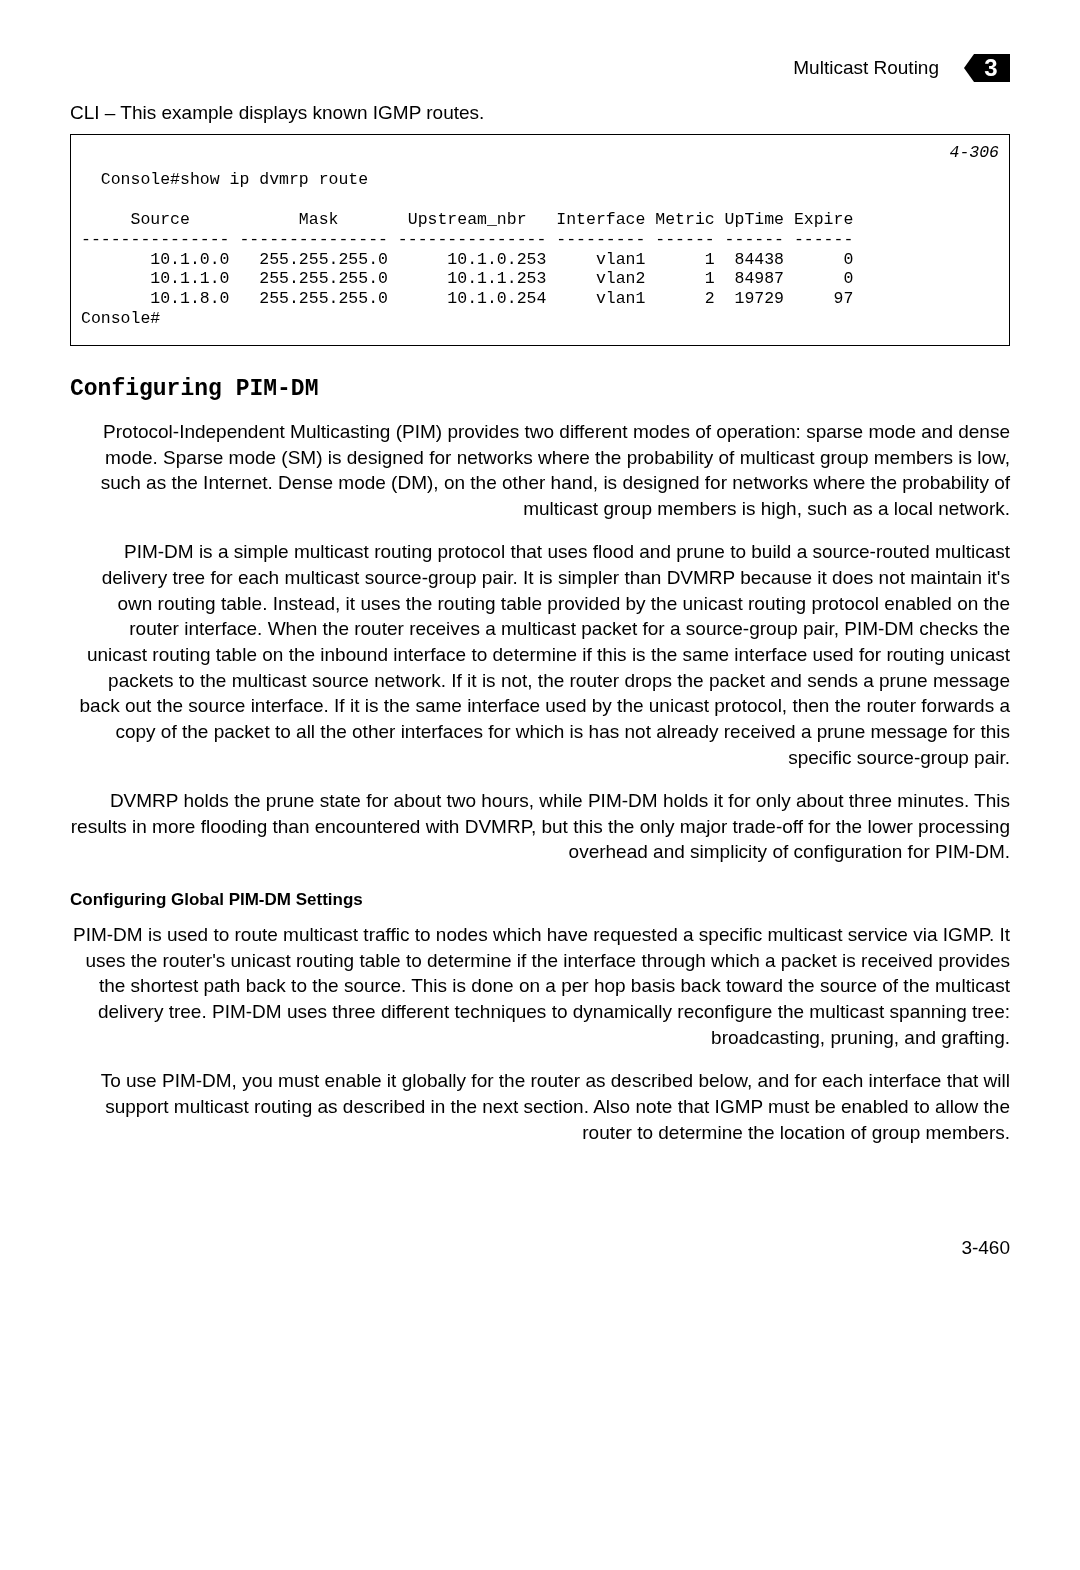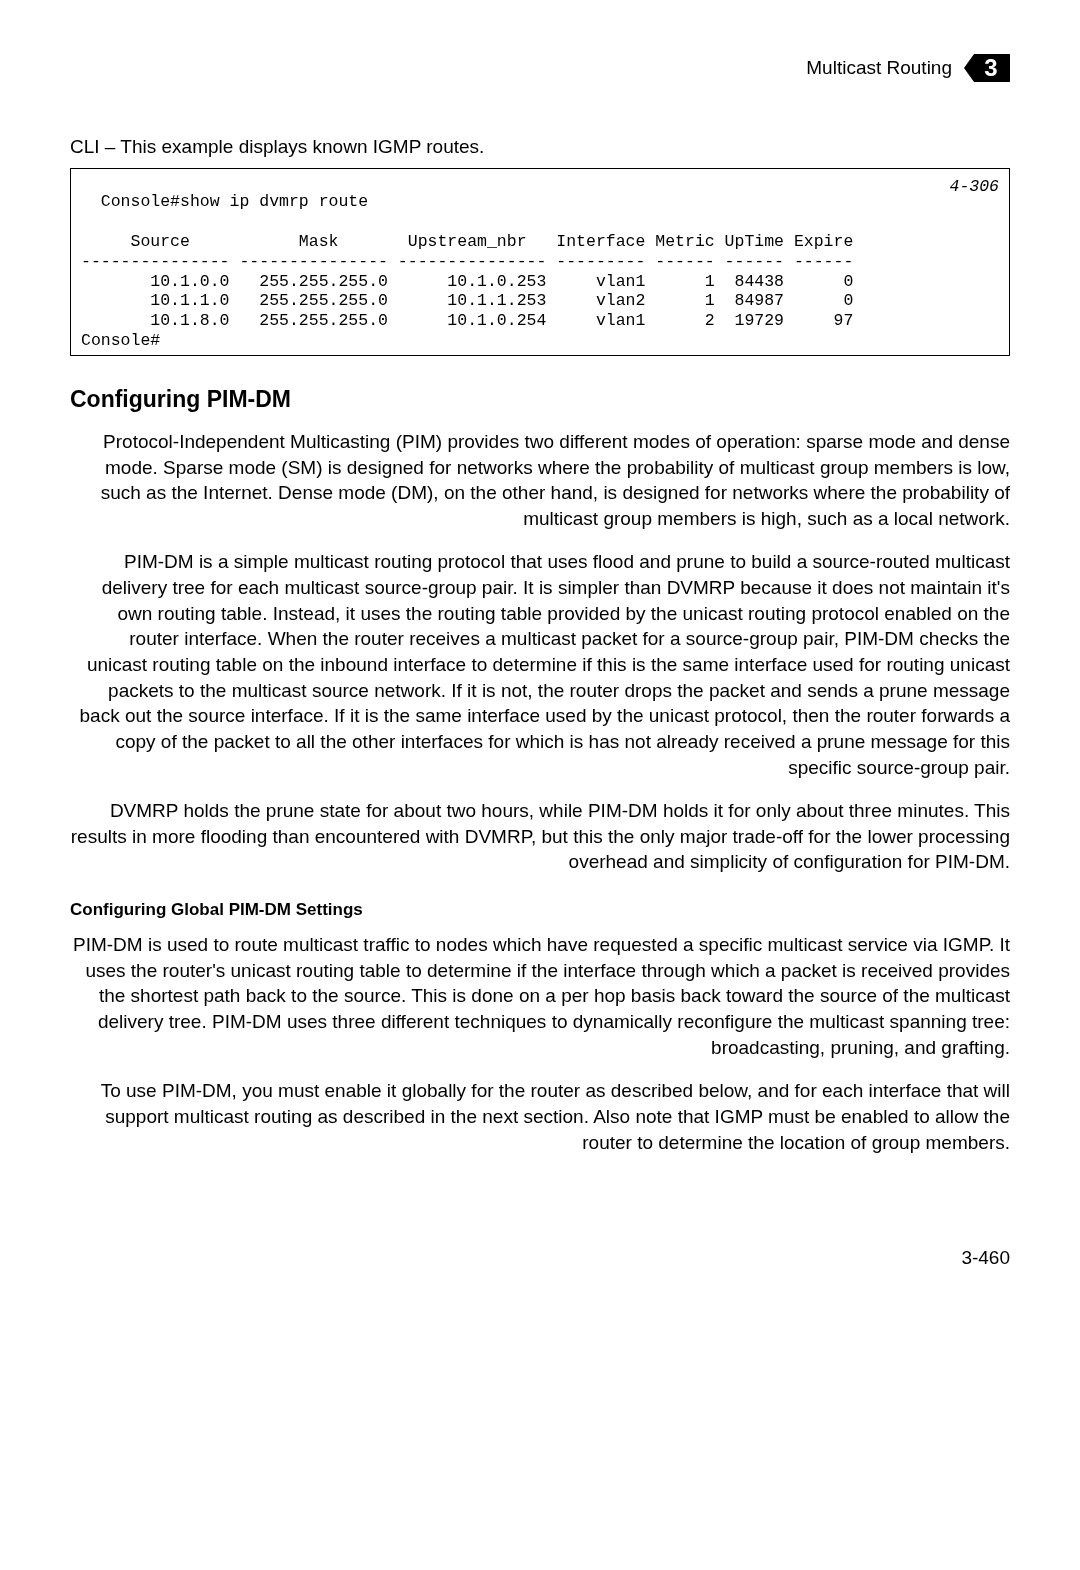--- a/index.html
+++ b/index.html
@@ -10,59 +10,60 @@
       box-sizing: border-box;
       color: #000;
       background: #fff;
       font-size: 19px;
       line-height: 1.35;
     }
     .header {
       display: flex;
       align-items: center;
       justify-content: flex-end;
-      margin-bottom: 48px;
-      gap: 12px;
+      margin-bottom: 14px;
+      gap: 25px;
     }
     .header-title {
       font-size: 19px;
     }
     .chapter-badge {
       display: inline-block;
     }
     .chapter-badge svg {
       display: block;
     }
     .cli-intro {
       margin-bottom: 8px;
     }
     .cli-intro b {
       font-weight: normal;
     }
     .code-box {
       border: 1px solid #000;
-      padding: 4px 10px;
+      padding: 16px 10px;
       font-family: "Courier New", Courier, monospace;
       font-size: 16.5px;
       white-space: pre;
       line-height: 1.2;
       margin-bottom: 28px;
       position: relative;
     }
     .code-ref {
       position: absolute;
       right: 10px;
       top: 8px;
       font-style: italic;
       font-family: "Courier New", Courier, monospace;
     }
     h2 {
       font-size: 23px;
       font-weight: bold;
       margin: 0 0 14px 0;
+      font-family: Liberation Mono, monospace;
     }
     h3 {
       font-size: 17px;
       font-weight: bold;
       margin: 24px 0 10px 0;
     }
     p {
       margin: 0 0 18px 0;
       text-align: right;
     }

